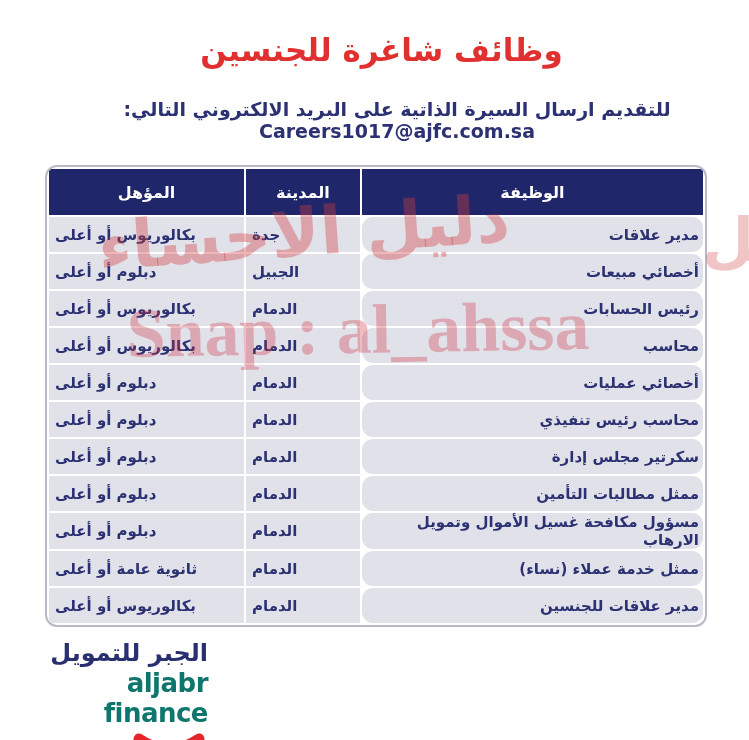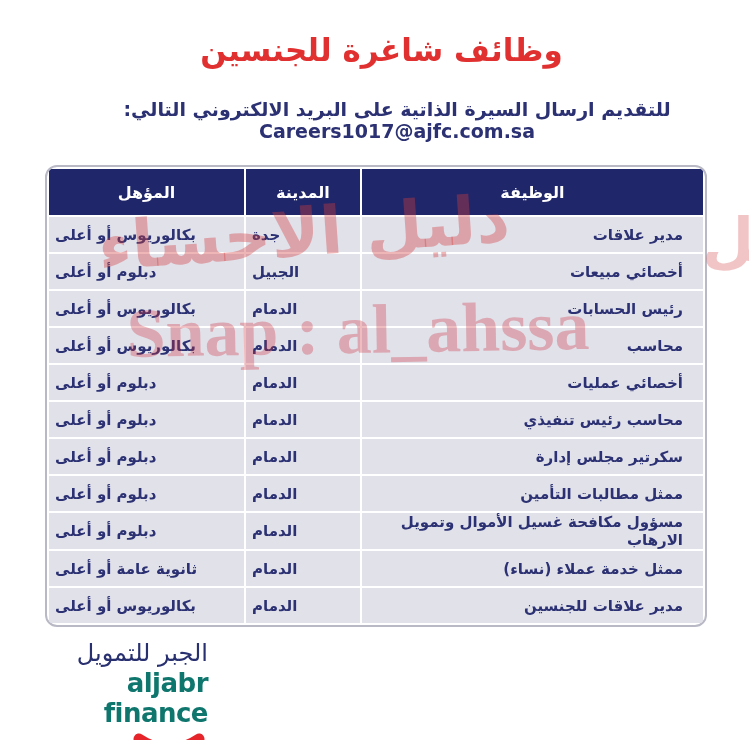--- a/index.html
+++ b/index.html
@@ -24,21 +24,21 @@
     width:100%; border-collapse:separate; border-spacing:2px; direction:rtl;
   }
   table.jobs th {
     background:#20266a; color:#ffffff; font-size:16px; font-weight:bold;
     height:46px; text-align:center; padding:0 6px;
   }
   table.jobs td {
     background:#e1e1ea; color:#2b3172; font-size:15px; font-weight:bold;
     height:35px; text-align:left; padding:0 6px;
   }
-  table.jobs td.job { text-align:right; padding-right:20px; }
+  table.jobs td.job { text-align:right; padding-right:4px;border-radius:11px; }
   .col-job  { width:52.5%; }
   .col-city { width:17.5%; }
   .col-qual { width:30%; }
 
   .wm-ar {
     position:absolute; top:194px; left:110px; width:400px; z-index:5;
     font-size:66px; font-weight:bold; color:rgba(210,62,62,0.38);
     transform:rotate(-4deg); direction:rtl; text-align:center;
     white-space:nowrap; pointer-events:none;
   }
@@ -50,21 +50,21 @@
   .wm-snap {
     position:absolute; top:290px; left:48px; width:620px; z-index:5;
     font-family:"Liberation Serif","DejaVu Serif",serif;
     font-size:70px; font-weight:bold; color:rgba(205,48,58,0.32);
     transform:rotate(-1deg); text-align:center; white-space:nowrap;
     pointer-events:none;
   }
 
   .logo { position:absolute; left:48px; top:638px; width:160px; }
   .logo-ar {
-    font-size:24px; font-weight:normal; color:#283070; text-align:right;
+    font-size:24px; font-weight:bold; color:#283070; text-align:right;
     direction:rtl; line-height:30px;
   }
   .logo-en {
     font-size:26px; font-weight:bold; color:#0f766e; text-align:right;
     letter-spacing:-0.5px; line-height:30px;
   }
   .logo-smile { margin-top:4px; text-align:right; }
   .logo-smile svg { display:inline-block; margin-right:2px; }
 </style>
 </head>

